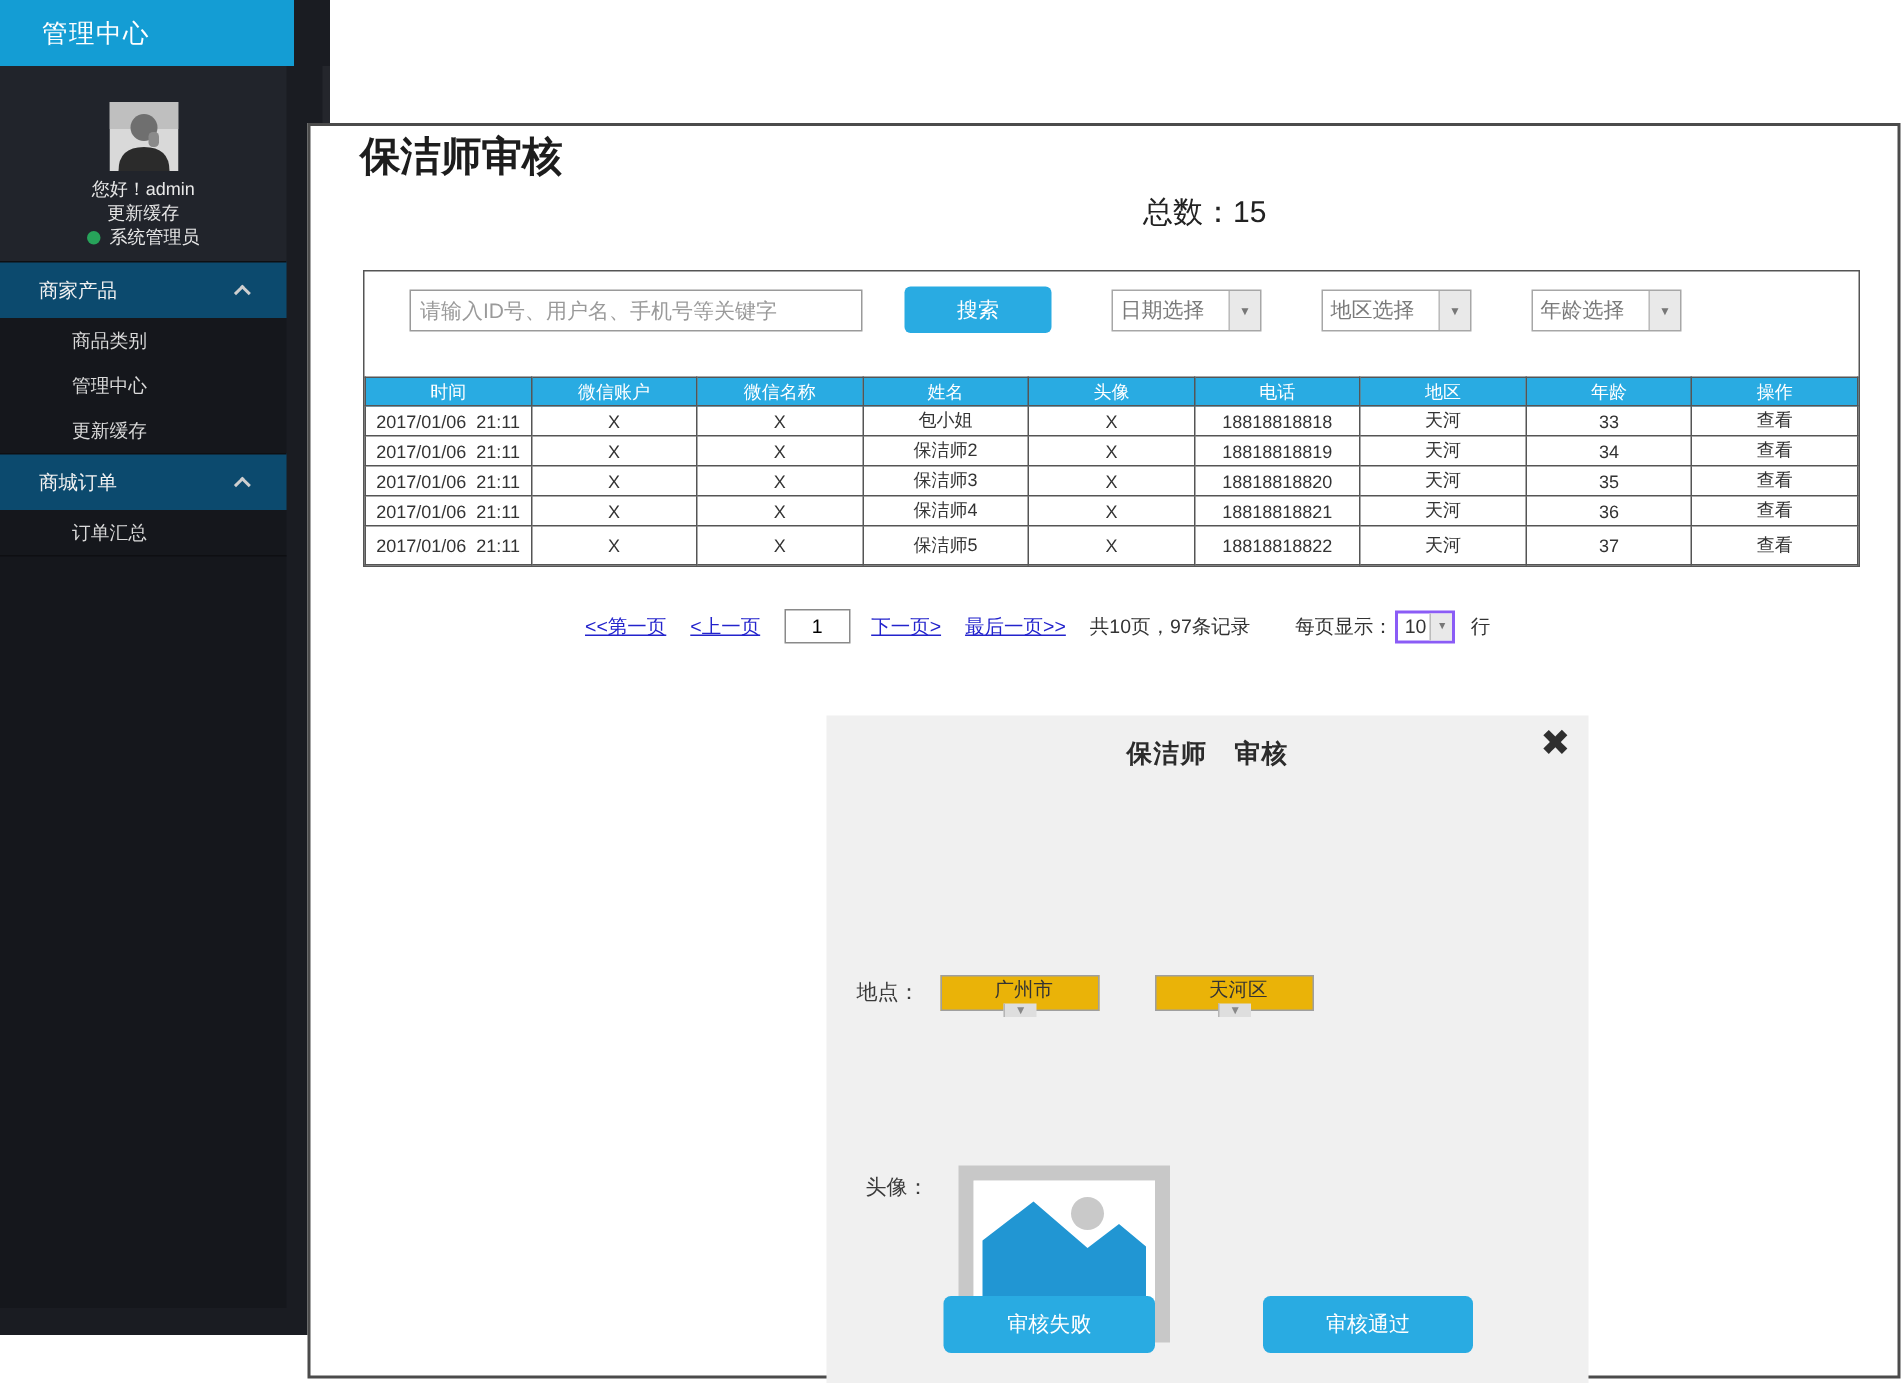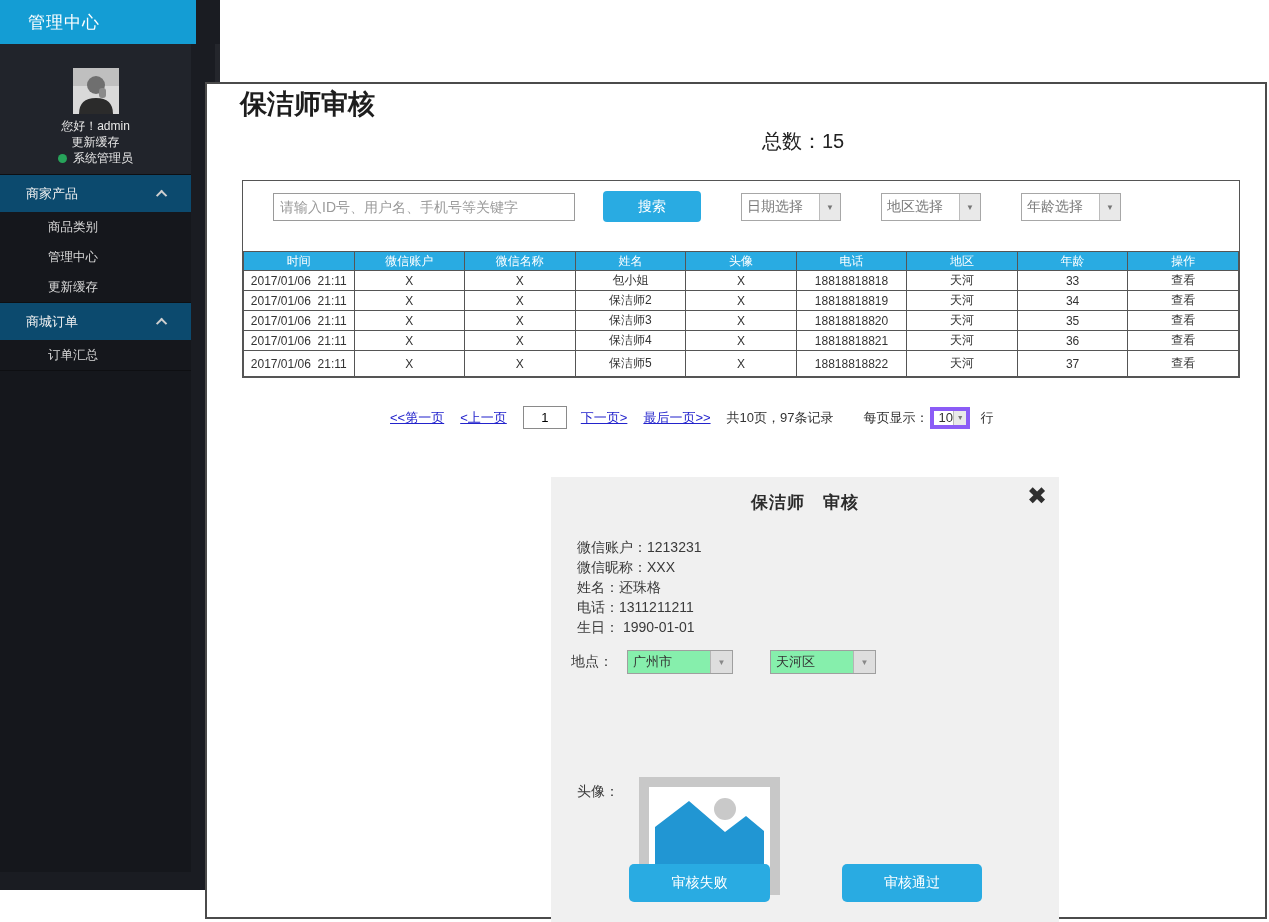--- a/index.html
+++ b/index.html
@@ -45,32 +45,32 @@
   table.data td { font-size:12px; color:#333; text-align:center; height:20px; border:1px solid #555; white-space:pre; overflow:hidden; }
   table.data tr:last-child td { height:26px; }
   td.action-cell { cursor:pointer; }
 
   
   .pagination { position:absolute; left:183px; top:322px; display:flex; align-items:center; font-size:13px; color:#333; }
   .pg-link { color:#2323cc; text-decoration:underline; cursor:pointer; margin-right:16px; white-space:nowrap; }
   .pg-input { width:44px; height:23px; border:1px solid #8a8a8a; text-align:center; font-size:13px; margin-right:14px; font-family:inherit; }
   .pg-summary { margin-right:30px; white-space:nowrap; }
   .pp-label { white-space:nowrap; }
-  .pp-select { display:inline-flex; align-items:center; width:40px; height:22px; border:4px solid #8b5cf6; background:#fff; margin:0 10px 0 2px; cursor:pointer; }
+  .pp-select { display:inline-flex; align-items:center; width:40px; height:22px; border:2px solid #8b5cf6; background:#fff; margin:0 10px 0 2px; cursor:pointer; }
   .pp-select .sel-text { flex:1; font-size:13px; color:#333; padding-left:4px; }
   .pp-select .sel-arrow { width:15px; height:100%; background:#e9e9e9; border-left:1px solid #bcbcbc; display:flex; align-items:center; justify-content:center; font-size:7px; color:#777; }
 
   
   .modal { position:absolute; left:344px; top:373px; width:508px; height:460px; background:#f0f0f0;margin-top:20px; }
   .modal-title { position:absolute; left:0; top:14px; width:100%; text-align:center; font-size:17px; font-weight:bold; color:#2b2b2b; letter-spacing:1px; }
   .modal-close { position:absolute; right:12px; top:4px; font-size:24px; font-weight:bold; color:#2f2f2f; cursor:pointer; line-height:30px; }
   .modal-fields { position:absolute; left:26px; top:60px; font-size:14px; color:#3a3a3a; line-height:20px; }
   .loc-row { position:absolute; left:20px; top:172px; height:26px; display:flex; align-items:center; font-size:14px; color:#3a3a3a; }
   .loc-label { margin-right:14px; }
-  .modal-select { display:inline-flex; align-items:center; width:106px; height:24px; background:#86efac; border:1px solid #9f9f9f; cursor:pointer; }
+  .modal-select { display:inline-flex; align-items:center; width:106px; height:24px; background:#eab308; border:1px solid #9f9f9f; cursor:pointer;flex-direction:column; }
   .modal-select .sel-text { flex:1; font-size:13px; color:#333; padding-left:5px; }
   .modal-select .sel-arrow { width:22px; height:100%; background:#dedede; border-left:1px solid #b5b5b5; display:flex; align-items:center; justify-content:center; font-size:8px; color:#888; }
   .modal-select + .modal-select { margin-left:37px; }
   .avatar-label { position:absolute; left:26px; top:306px; font-size:14px; color:#3a3a3a; }
   .photo-frame { position:absolute; left:88px; top:300px; width:141px; height:118px; background:#c8c8c8; padding:10px; }
   .photo-inner { width:100%; height:100%; background:#fff; position:relative; overflow:hidden; }
   .modal-btn { position:absolute; top:468px; height:38px; background:#29abe2; border:none; border-radius:5px; color:#fff; font-size:14px; cursor:pointer; font-family:inherit; }
   .btn-fail { left:78px; top:387px; width:141px; }
   .btn-pass { left:291px; top:387px; width:140px; }
 </style>
@@ -227,27 +227,20 @@
     <span class="pp-select">
       <span class="sel-text">10</span>
       <span class="sel-arrow">▼</span>
     </span>
     <span>行</span>
   </div>
 
   <div class="modal">
     <div class="modal-title">保洁师　审核</div>
     <div class="modal-close">✖</div>
-    <div class="modal-fields" id="modal-fields">
-        <div>微信账户：1213231</div>
-        <div>微信昵称：XXX</div>
-        <div>姓名：还珠格</div>
-        <div>电话：1311211211</div>
-        <div>生日： 1990-01-01</div>
-      </div>
 
     <div class="loc-row">
       <span class="loc-label">地点：</span>
       <span class="modal-select">
         <span class="sel-text">广州市</span>
         <span class="sel-arrow">▼</span>
       </span>
       <span class="modal-select">
         <span class="sel-text">天河区</span>
         <span class="sel-arrow">▼</span>

